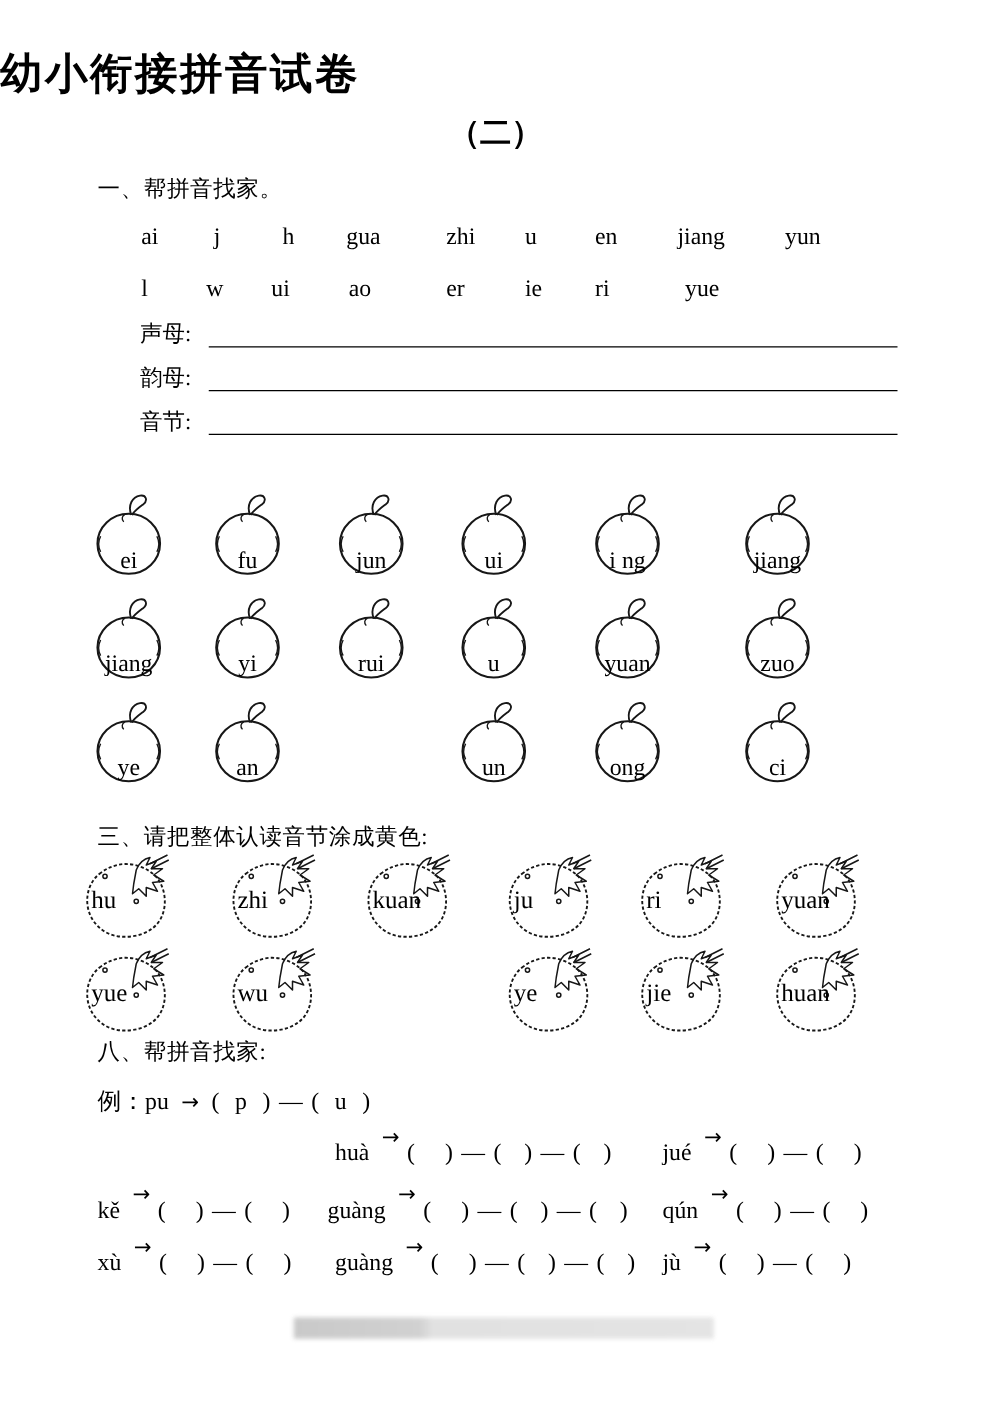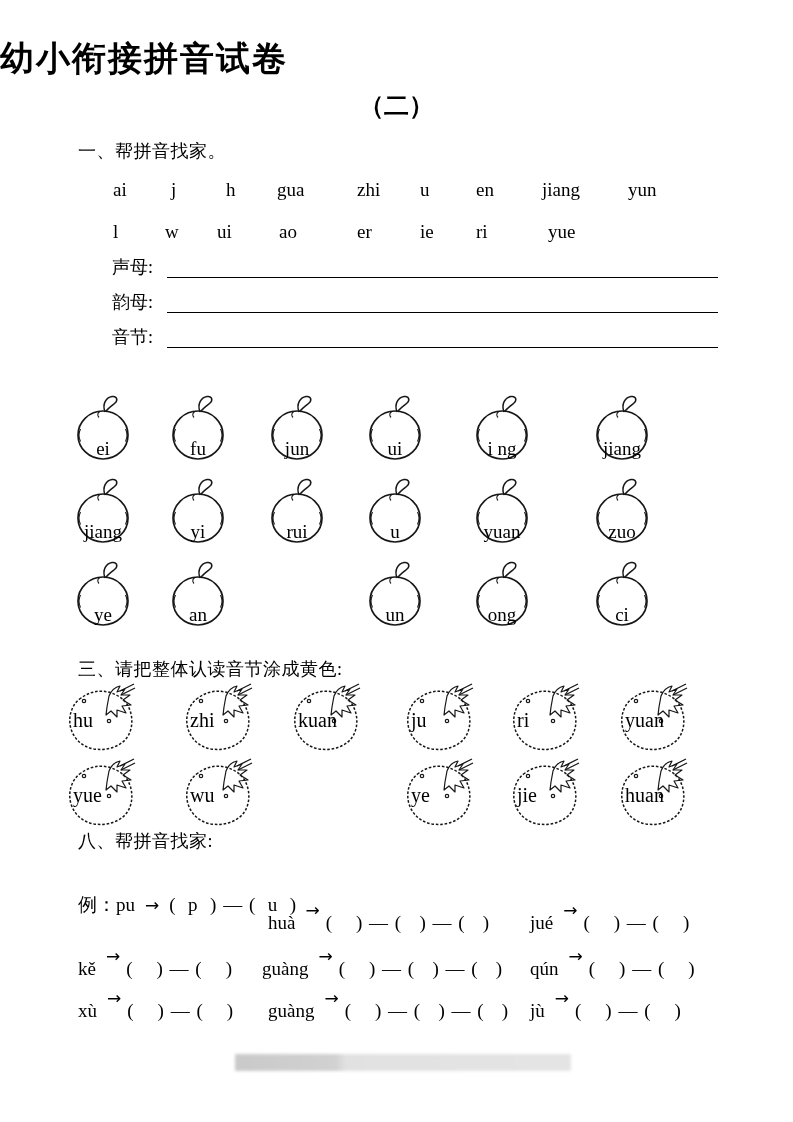--- a/index.html
+++ b/index.html
@@ -13,21 +13,21 @@
   .subtitle{top:89px;left:0;width:100%;text-align:center;font-size:25px;font-weight:bold;
          font-family:"Liberation Sans",sans-serif;}
   .heading{font-size:18px;letter-spacing:0.5px;}
   .py{font-size:19px;}
   .lab{font-size:18px;}
   .uline{border-bottom:1.2px solid #000;height:0;}
   .fruit{position:absolute;}
   .fruit svg{display:block;}
   .apple-label{position:absolute;left:0;top:29px;width:62px;text-align:center;font-size:19px;margin-top:16px;}
   .berry-label{position:absolute;left:9px;top:27px;font-size:20px;}
-  .exline{font-size:19px;white-space:nowrap;margin-top:24px;}
+  .exline{font-size:19px;white-space:nowrap;}
   .group{position:absolute;font-size:19px;white-space:nowrap;}
   .arrow-up{display:inline-block;position:relative;top:-13px;margin:0 6px 0 10px;
             font-family:"DejaVu Sans",sans-serif;font-size:17px;}
   .arrow-in{display:inline-block;margin:0 10px;font-family:"DejaVu Sans",sans-serif;font-size:17px;}
   .pat{letter-spacing:1px;}
   .watermark{background:linear-gradient(90deg,#c7c7c7 0%,#cfcfcf 30%,#e0e0e0 33%,#e3e3e3 100%);
              filter:blur(1.5px);opacity:0.95;border-radius:1px;}
   svg .ln{fill:none;stroke:#171717;}
 </style>
 </head>

